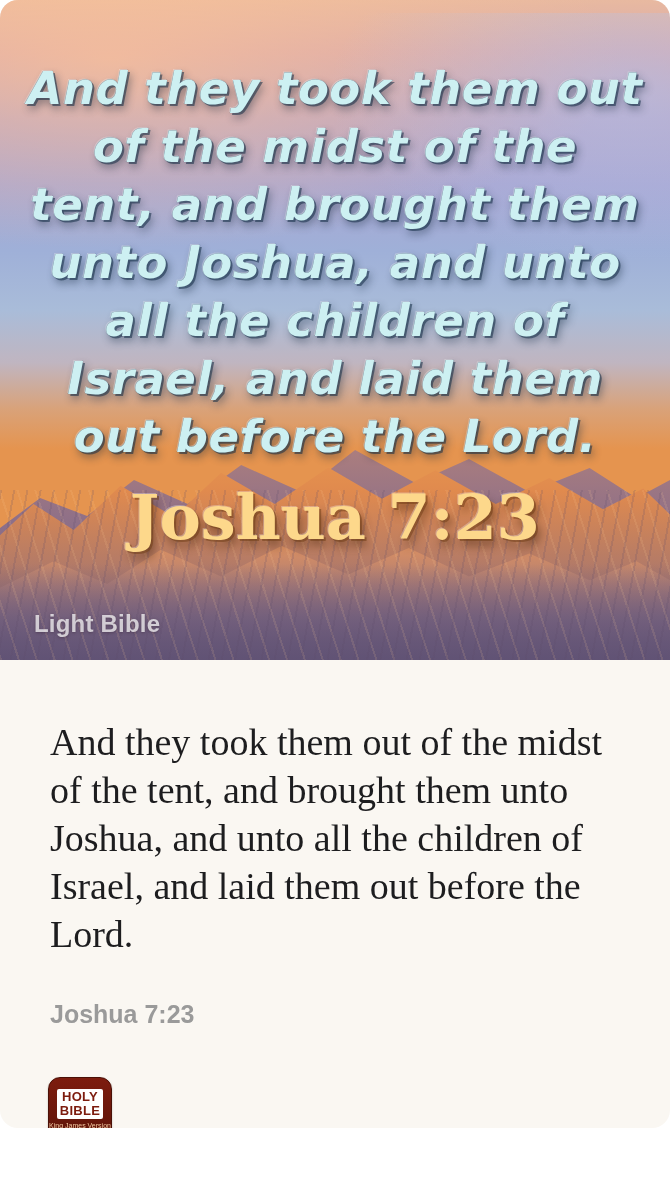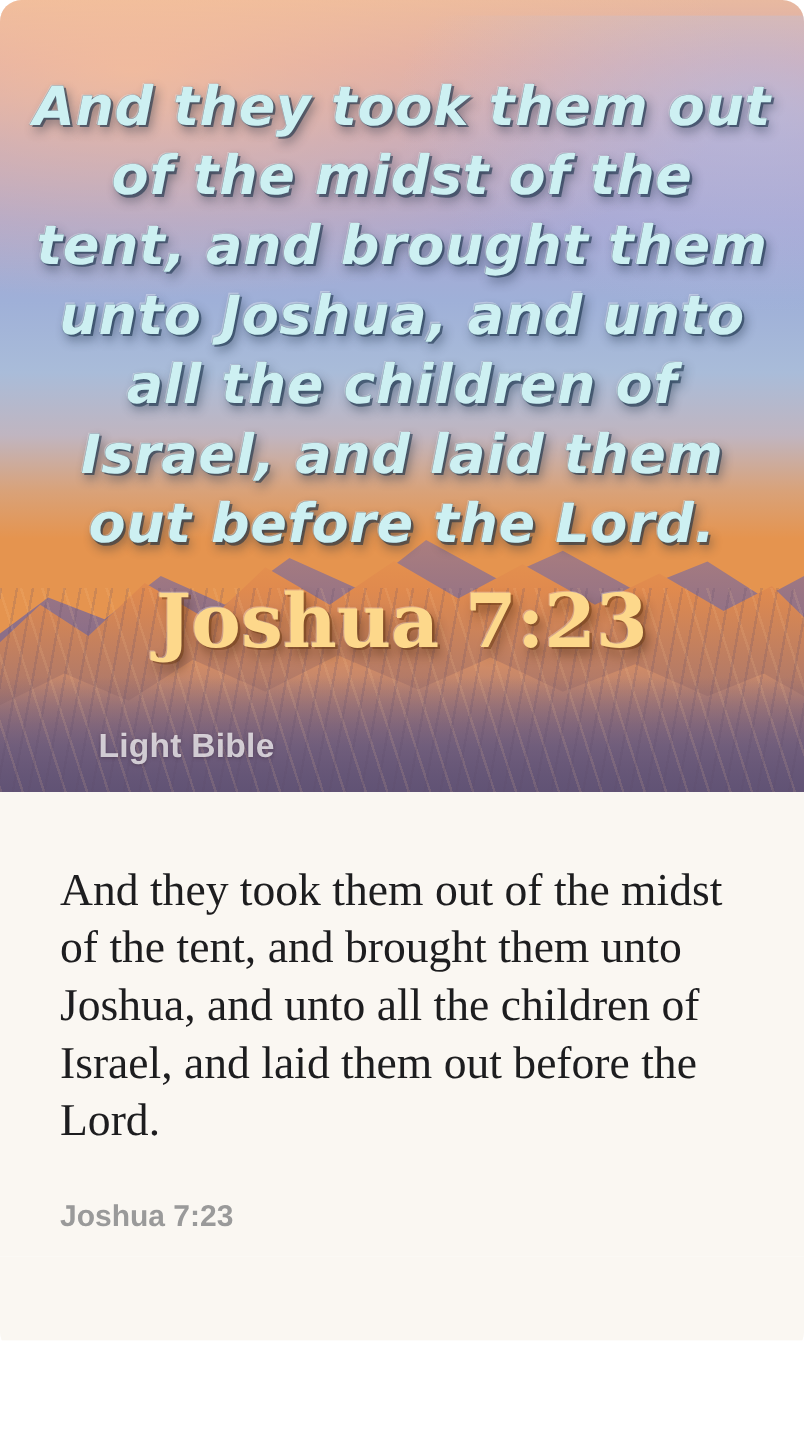--- a/index.html
+++ b/index.html
@@ -134,26 +134,25 @@
     color: #fdd88b;
     text-shadow:
       2px 2px 0 rgba(110,60,20,0.5),
       -1px -1px 0 rgba(255,255,255,0.30),
       4px 7px 10px rgba(60,30,10,0.45);
   }
   .watermark {
     position: absolute;
     left: 34px;
     bottom: 22px;
-    font-size: 28px;
+    font-size: 24px;
     font-weight: bold;
     color: rgba(255,255,255,0.72);
     letter-spacing: 0.2px;
     text-shadow: 0 1px 3px rgba(60,40,60,0.5);
-    margin-left: 48px;
   }
 
   
   .verse-body {
     background: #faf7f2;
     padding: 58px 50px 18px 50px;
     box-sizing: border-box;
   }
   .body-text {
     font-family: "Liberation Serif", serif;
@@ -242,15 +241,20 @@
 
     <div class="watermark">Light Bible</div>
   </div>
 
   <div class="verse-body">
     <p class="body-text">And they took them out of the midst of the tent, and brought them unto Joshua, and unto all the children of Israel, and laid them out before the Lord.</p>
     <div class="body-ref">Joshua 7:23</div>
   </div>
 
   <div class="footer">
+    <div class="app-icon">
+      <div class="ic-line1">HOLY</div>
+      <div class="ic-line2">BIBLE</div>
+      <div class="ic-sub">King James Version</div>
+    </div>
   </div>
 
 </div>
 
 </body></html>

